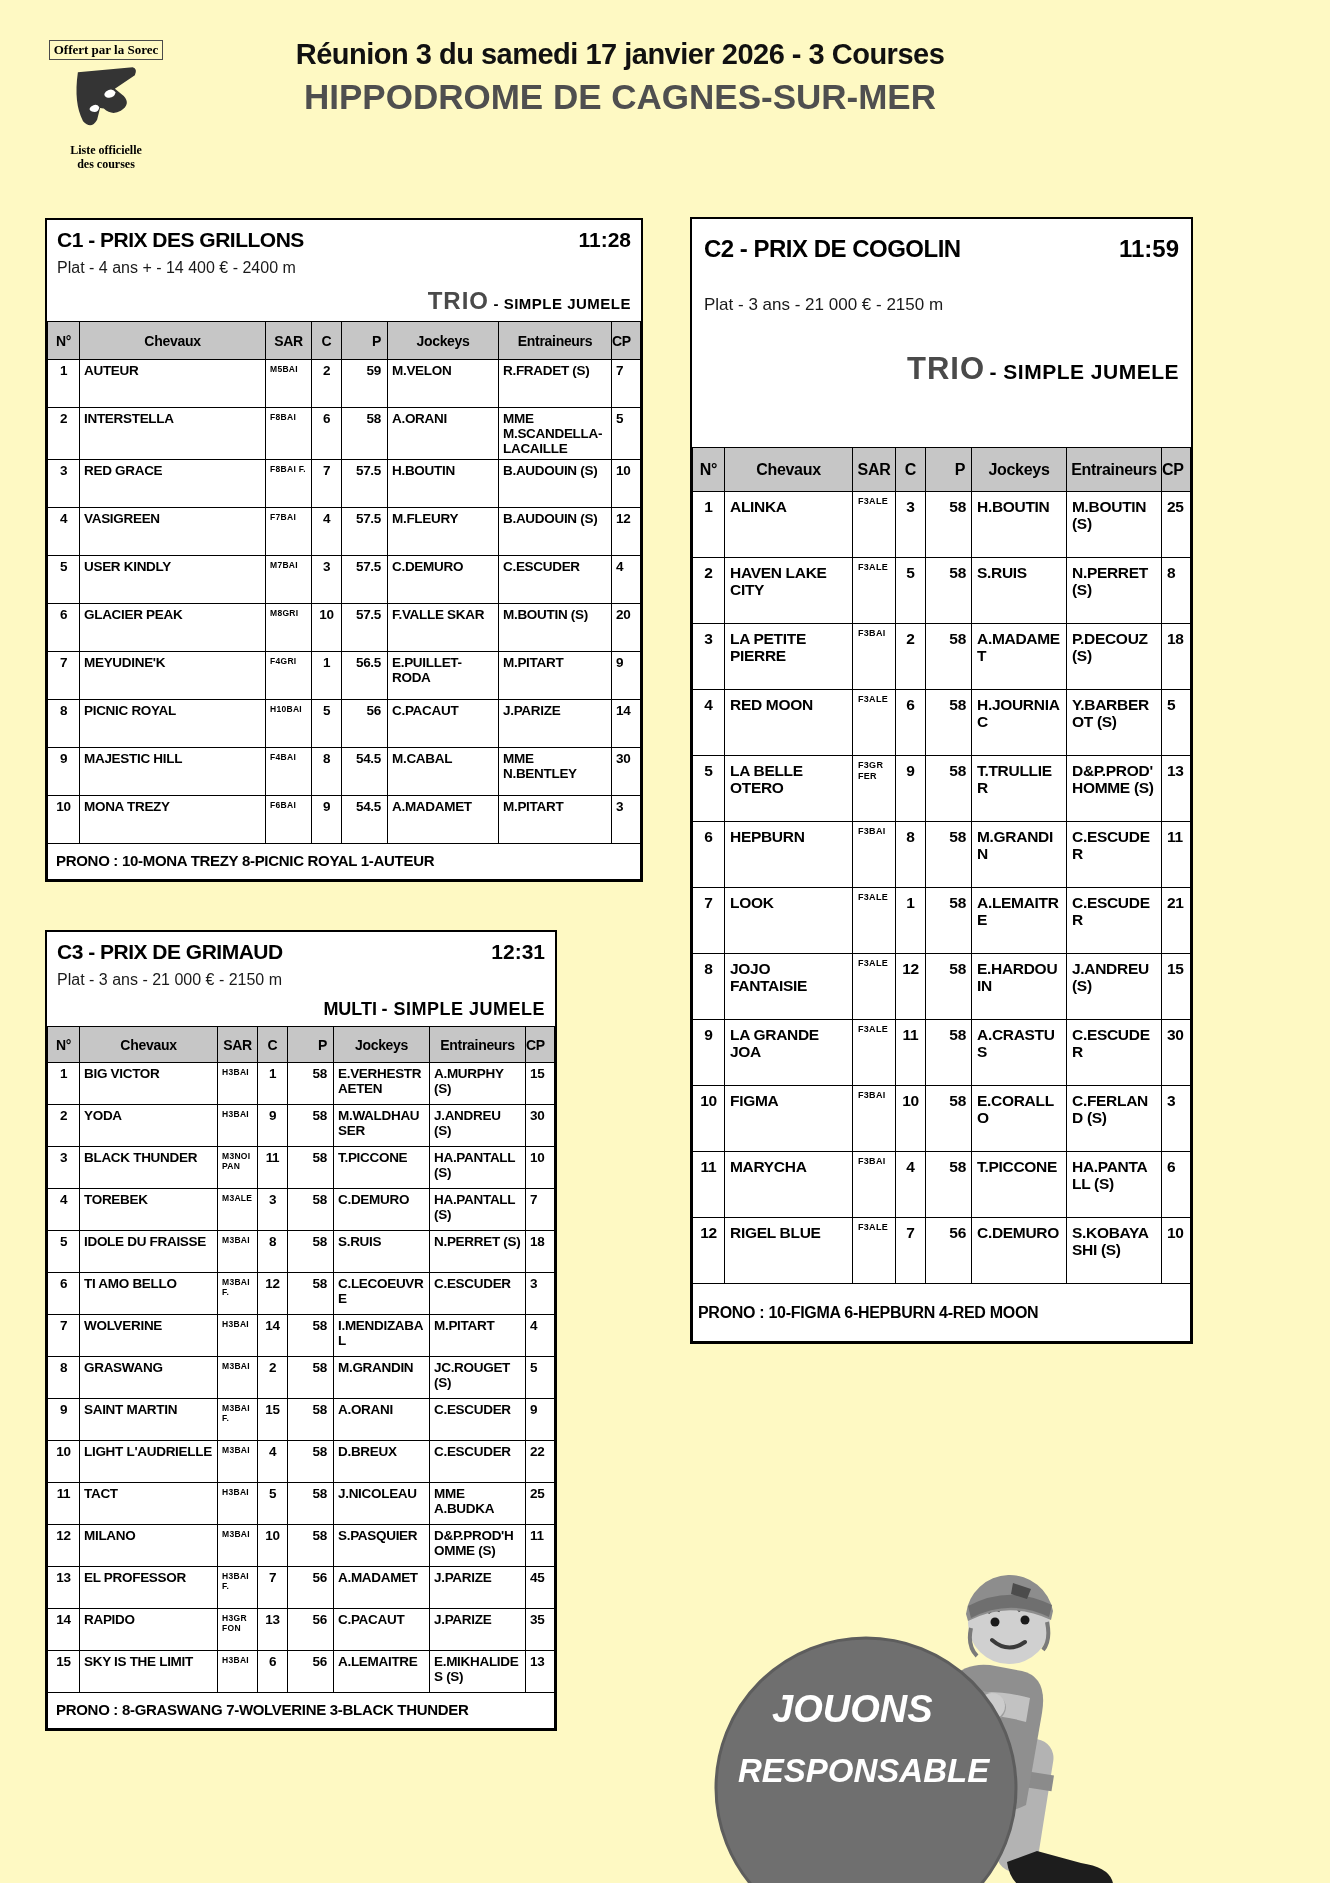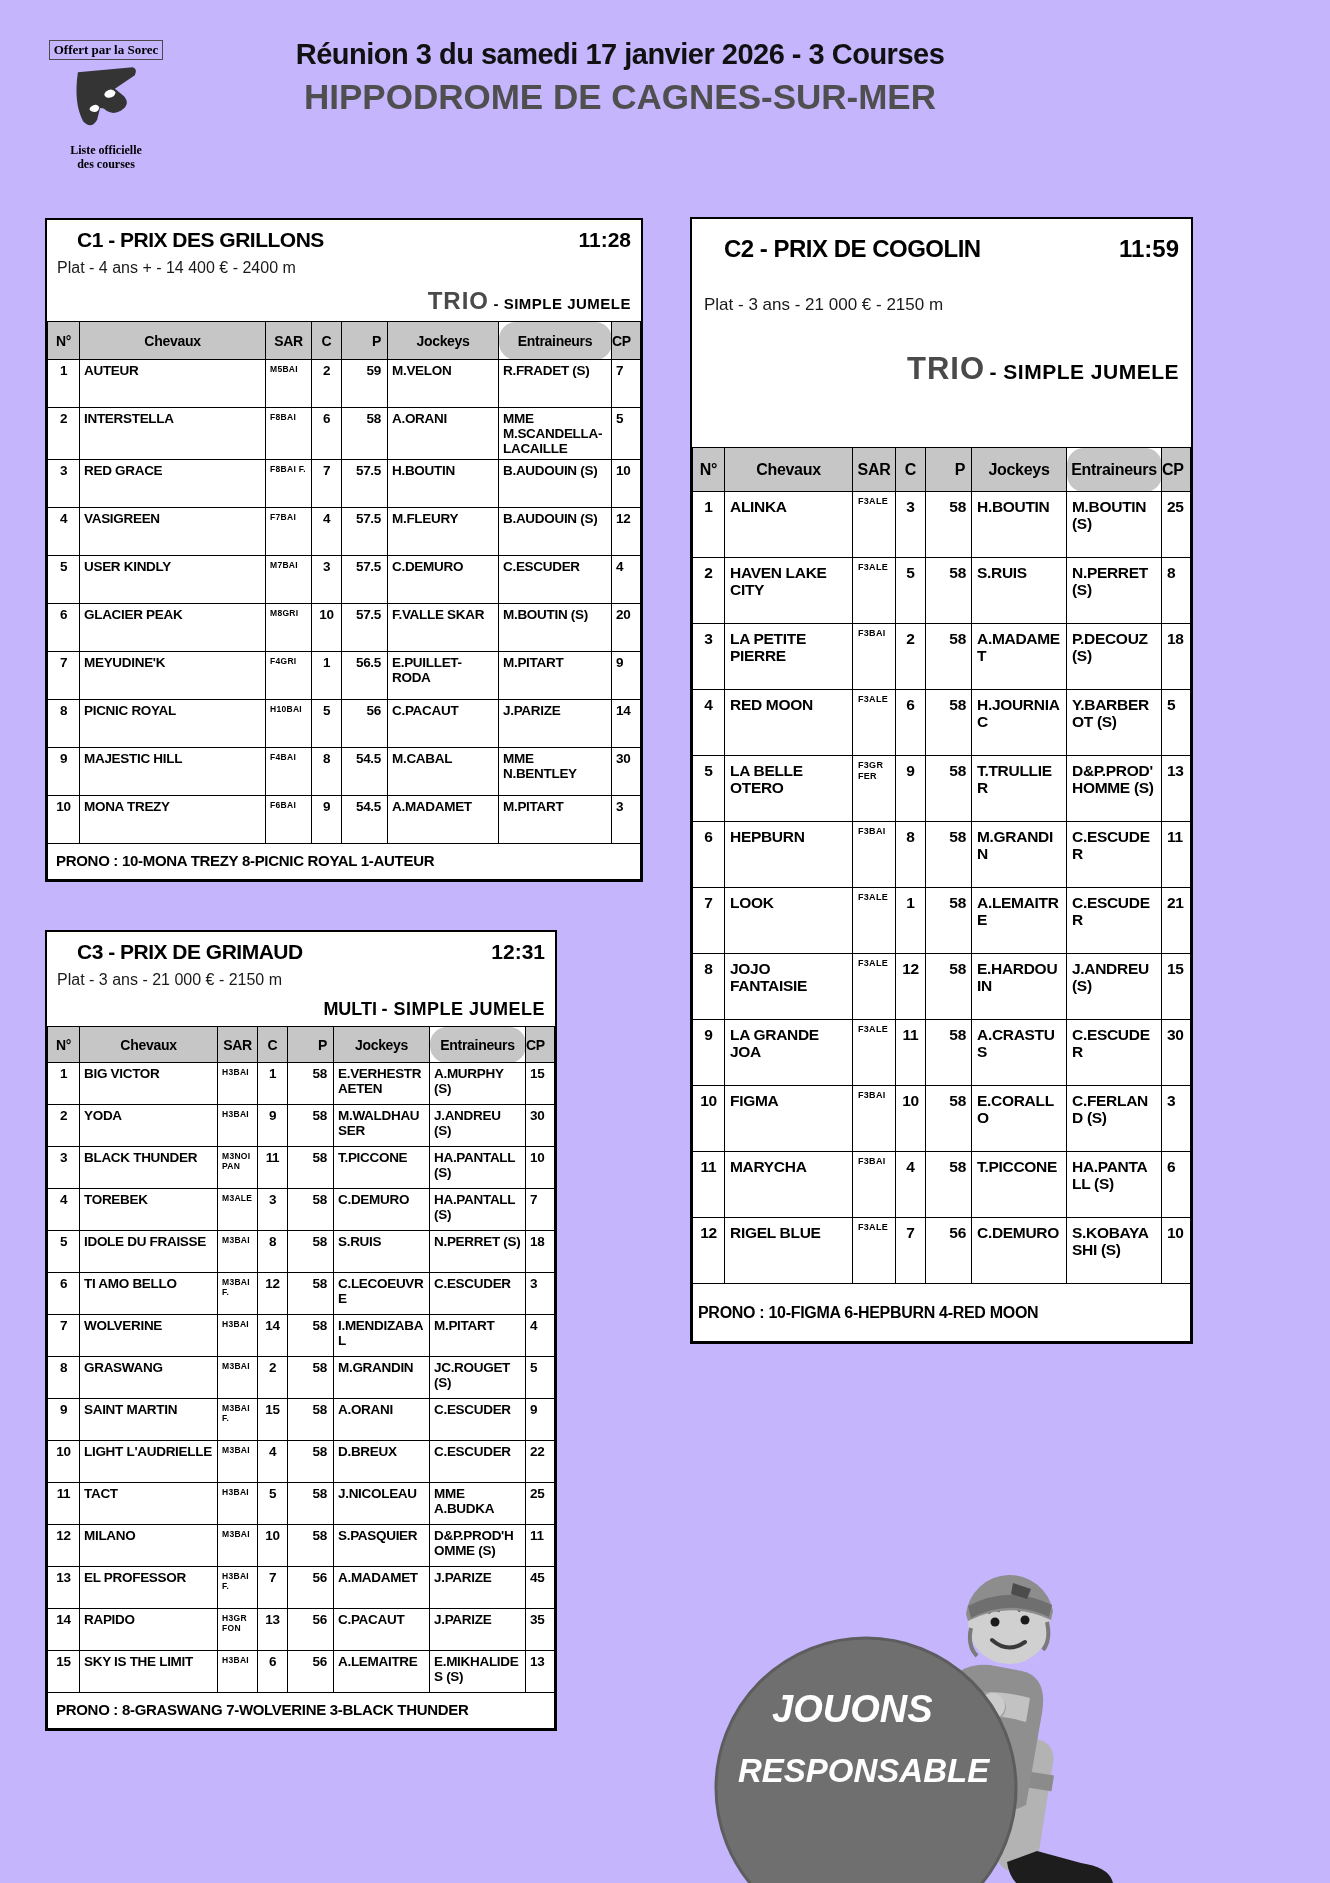--- a/index.html
+++ b/index.html
@@ -1,18 +1,18 @@
 <!DOCTYPE html>
 <html><head>
 <meta charset="utf-8">
 <style>
   * { margin:0; padding:0; box-sizing:border-box; }
   html,body { background:#ffffff; }
   .page {
-    position:relative; width:1330px; height:1883px; background:#c4b5fd;
+    position:relative; width:1330px; height:1883px; background:#fef9c3;
     font-family:"Liberation Sans", sans-serif; color:#000;
     overflow:hidden;
   }
 
   
   .logo { position:absolute; left:42px; top:40px; width:128px; text-align:center; font-family:"Liberation Serif", serif; }
   .logo-top { display:inline-block; font-size:13px; font-weight:bold; border:1px solid #4a4a4a; padding:1px 4px; }
   .logo-horse { margin:2px auto 0 auto; width:78px; height:74px; }
   .logo-bottom { font-size:12px; font-weight:bold; line-height:1.15;margin-top:8px; }
 
@@ -20,21 +20,21 @@
   .title-1 { font-size:29px; font-weight:bold; color:#111; letter-spacing:-0.5px; }
   .title-2 { font-size:35px; font-weight:bold; color:#4f4f4f; letter-spacing:0px; margin-top:6px; }
 
   
   .race { position:absolute; border:2px solid #000; background:#fff; }
   .race-c1 { left:45px;  top:218px; width:598px; }
   .race-c3 { left:45px;  top:930px; width:512px; }
   .race-c2 { left:690px; top:217px; width:503px; }
 
   .race-head { padding:8px 10px 4px 10px; }
-  .race-title-row { display:flex; justify-content:space-between; align-items:baseline;margin-left:20px; }
+  .race-title-row { display:flex; justify-content:space-between; align-items:baseline; }
   .race-title { font-size:21px; font-weight:bold; letter-spacing:-0.5px; }
   .race-time  { font-size:21px; font-weight:bold; }
   .race-cond  { font-size:16px; margin-top:7px; color:#1a1a1a; }
   .race-bet   { text-align:right; margin-top:10px; margin-bottom:2px; }
   .bet-big   { font-size:24px; font-weight:bold; color:#4a4a4a; letter-spacing:1px; }
   .bet-small { font-size:15px; font-weight:bold; color:#000; letter-spacing:0.5px; }
 
   .race-c2 .race-head { padding:16px 12px 6px 12px; min-height:228px; }
   .race-c2 .race-title { font-size:24px; }
   .race-c2 .race-time  { font-size:24px; }
@@ -61,21 +61,21 @@
   .race-c1 tbody tr { height:48px; }
   .race-c2 tbody tr { height:66px; }
   .race-c3 tbody tr { height:42px; }
 
   .col-no      { width:32px;  text-align:center; }
   .col-horse   { width:auto; }
   .col-sar     { width:46px; }
   .col-c       { width:30px;  text-align:center; }
   .col-p       { width:46px;  text-align:right; padding-right:6px; }
   .col-jockey  { width:111px; }
-  .col-trainer { width:113px;border-radius:17px; }
+  .col-trainer { width:113px; }
   .col-cp      { width:29px;  text-align:left; }
   .race-c2 .col-jockey, .race-c2 .col-trainer { width:95px; }
   .race-c2 .col-sar { width:43px; }
   .race-c3 .col-jockey, .race-c3 .col-trainer { width:96px; }
   .race-c3 .col-sar { width:40px; }
 
   td.col-sar { font-size:8.5px; letter-spacing:0.3px; line-height:1.2; padding-top:4px; }
   .race-c2 td.col-sar { font-size:9px;margin-top:16px; }
 
   .prono-cell {

